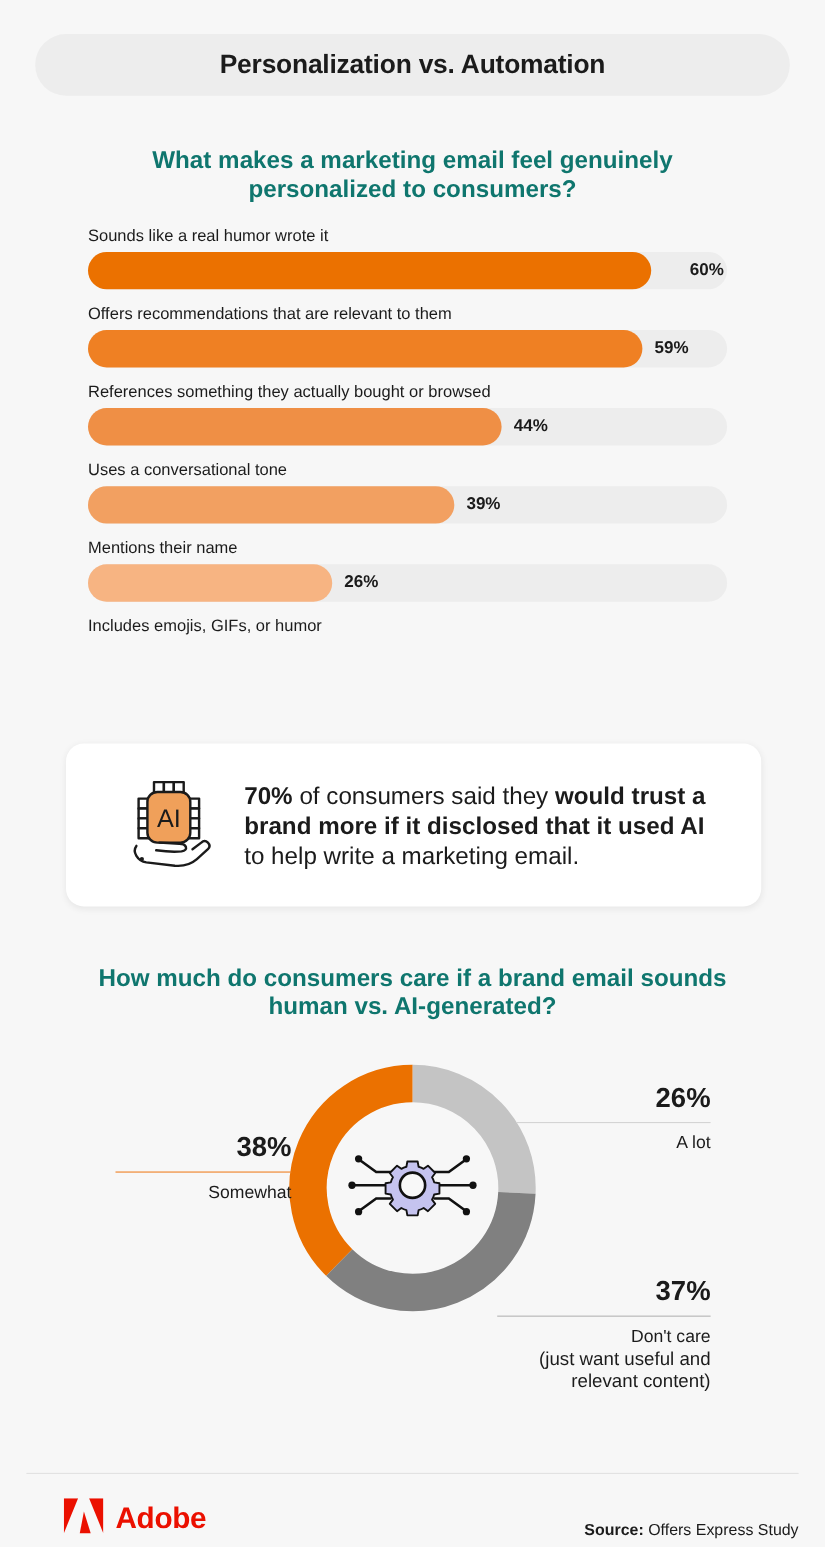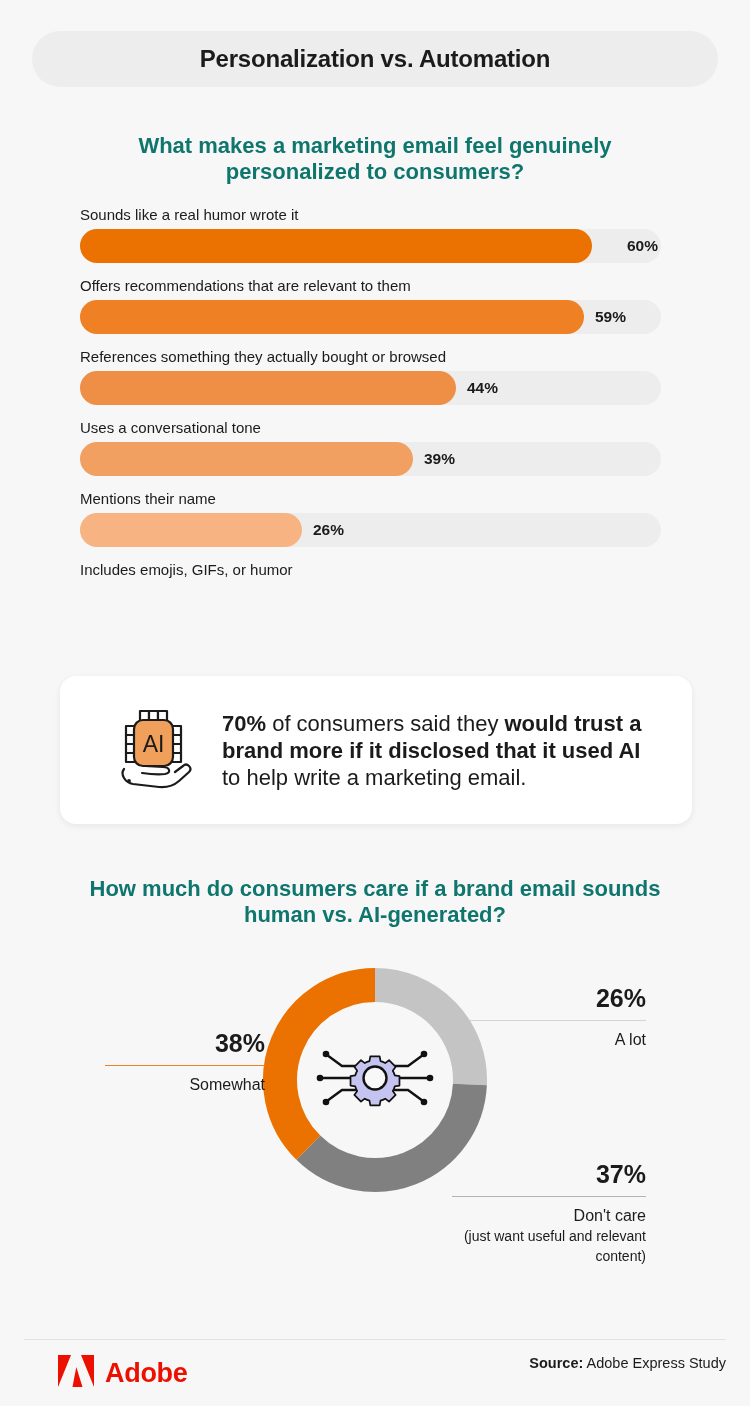--- a/index.html
+++ b/index.html
@@ -144,21 +144,21 @@
   .donut-label .divider {
     height: 1px;
     margin: 7px 0 8px 0;
   }
   .donut-label .name {
     font-size: 16px;
     line-height: 21px;
     color: #1b1b1b;
   }
   .donut-label .sub {
-    font-size: 14px;
+    font-size: 17px;
     line-height: 20px;
     color: #1b1b1b;
   }
 
   #label-somewhat {
     left: 105px;
     top: 1028px;
     width: 160px;
     text-align: right;
   }
@@ -184,21 +184,21 @@
     height: 1px;
     background: #e2e2e2;
   }
   .footer {
     position: absolute;
     left: 24px;
     top: 1355px;
     width: 702px;
     height: 44px;
     display: flex;
-    align-items: flex-start;
+    align-items: flex-end;
     justify-content: space-between;
     padding-left: 34px;
   }
   .adobe-logo {
     display: flex;
     align-items: center;
     gap: 11px;
   }
   .adobe-word {
     font-size: 27px;
@@ -359,15 +359,15 @@
     <span>
       <svg width="36" height="32" viewBox="0 0 36 32" aria-hidden="true">
         <polygon points="0,32 0,0 13,0" fill="#eb1000"></polygon>
         <polygon points="36,32 36,0 23,0" fill="#eb1000"></polygon>
         <polygon points="14.5,32 24.5,32 18.3,12" fill="#eb1000"></polygon>
       </svg>
     </span>
     <span class="adobe-word">Adobe</span>
   </div>
   <div class="source">
-    <b>Source:</b><span> Adobe Express Study</span>
+    <b>Source:</b><span> Offers Express Study</span>
   </div>
 </div>
 
 </body></html>

